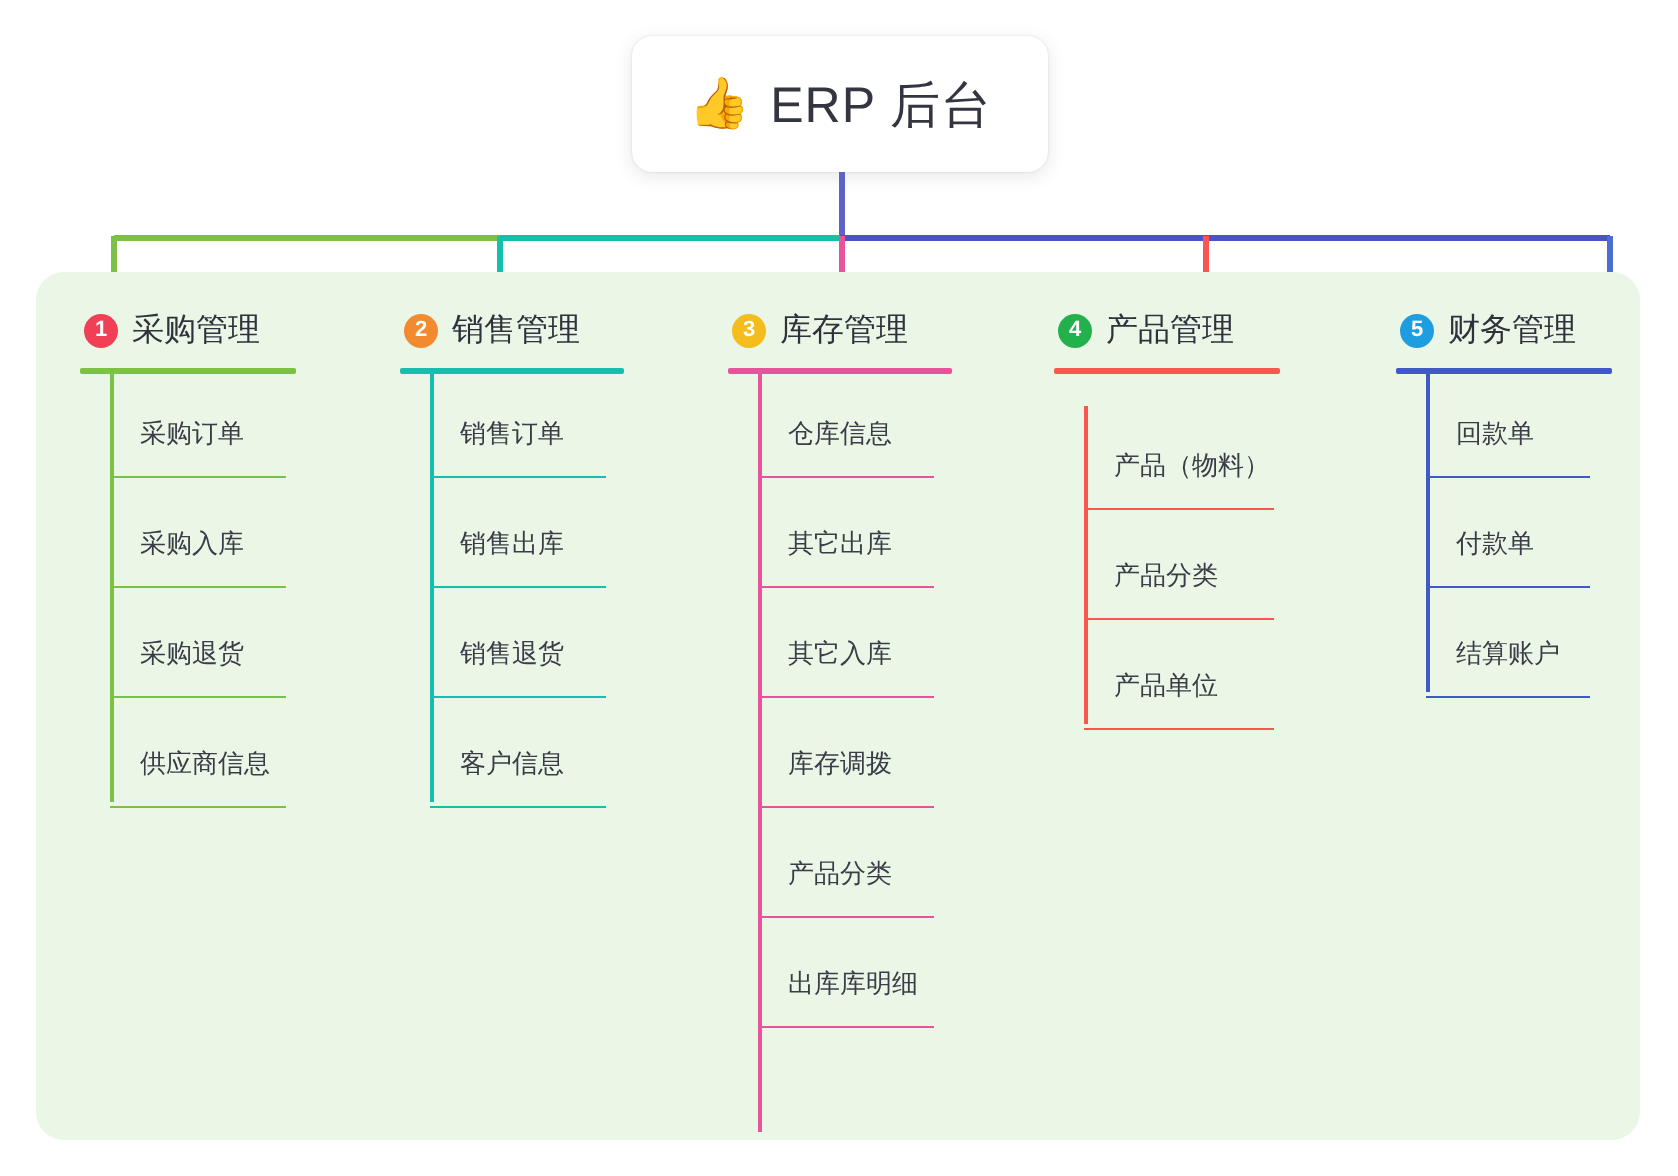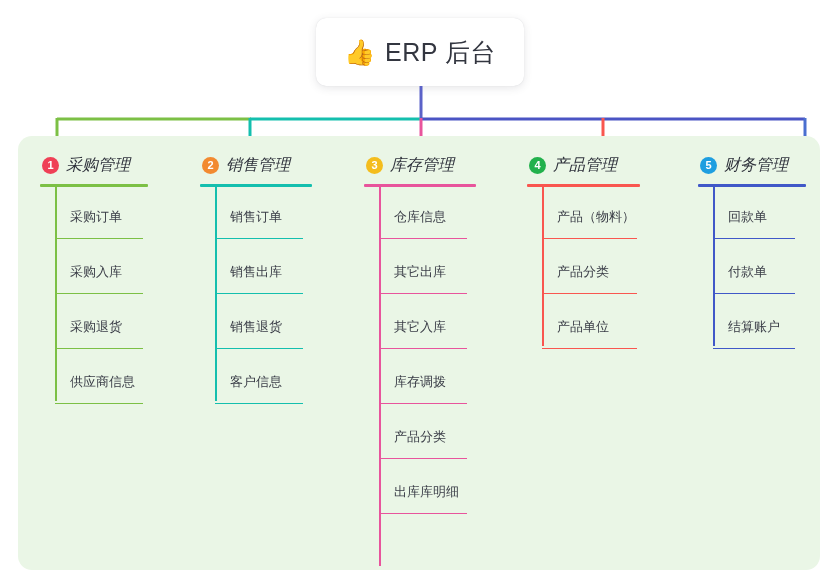--- a/index.html
+++ b/index.html
@@ -57,21 +57,20 @@
     color: #fff; font-size: 11px; font-weight: bold;
     display: flex; align-items: center; justify-content: center;
     flex: 0 0 auto;
     line-height: 1;
   }
   .col-title {
     font-size: 16px;
     color: #2f323c;
     white-space: nowrap;
     font-weight: 500;
-    font-style: italic;
   }
   .head-rule {
     height: 3px; border-radius: 1px;
     margin-top: 4px;
   }
   .leaves { position: relative; margin-top: 0; }
   .spine {
     position: absolute;
     left: 15px; top: 0;
     width: 1.6px;
@@ -208,21 +207,21 @@
             <div class="leaf-rule" style="background: rgb(232, 84, 156); width: 88px;"></div>
           </div>
         </div>
       </div>
       <div class="column" style="left: 527px; top: 150px;">
         <div class="col-head">
           <span class="badge" style="background: rgb(34, 177, 76);">4</span>
           <span class="col-title">产品管理</span>
         </div>
         <div class="head-rule" style="background: rgb(249, 86, 79); width: 113px;"></div>
-        <div class="leaves" style="height: 165px;">
+        <div class="leaves" style="height: 165px; margin-top: 16px;">
           <div class="spine" style="background: rgb(249, 86, 79); height: 159px;"></div>
           <div class="leaf">
             <span class="leaf-text">产品（物料）</span>
             <div class="leaf-rule" style="background: rgb(249, 86, 79); width: 95px;"></div>
           </div>
           <div class="leaf">
             <span class="leaf-text">产品分类</span>
             <div class="leaf-rule" style="background: rgb(249, 86, 79); width: 95px;"></div>
           </div>
           <div class="leaf">

